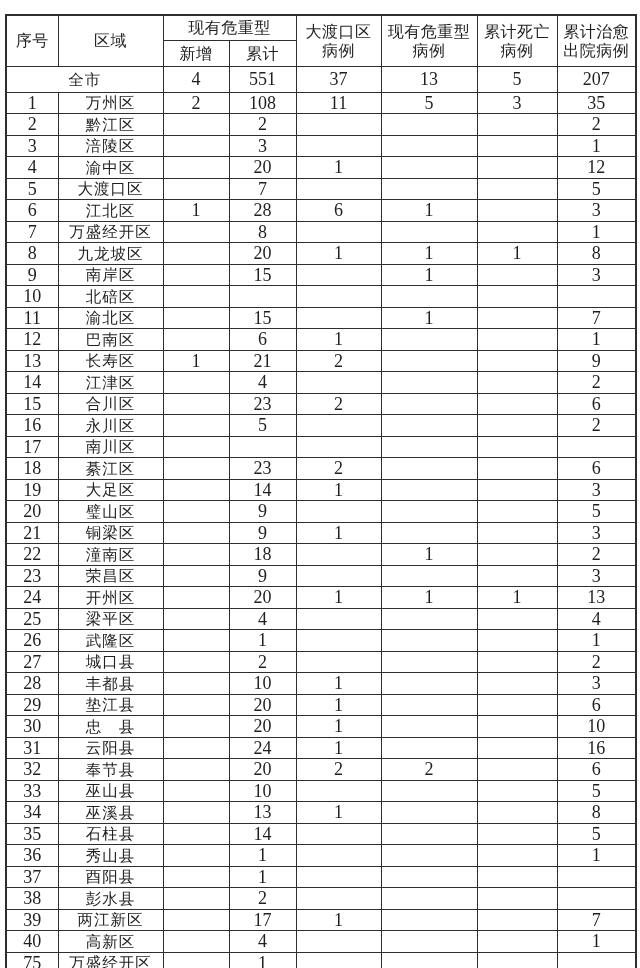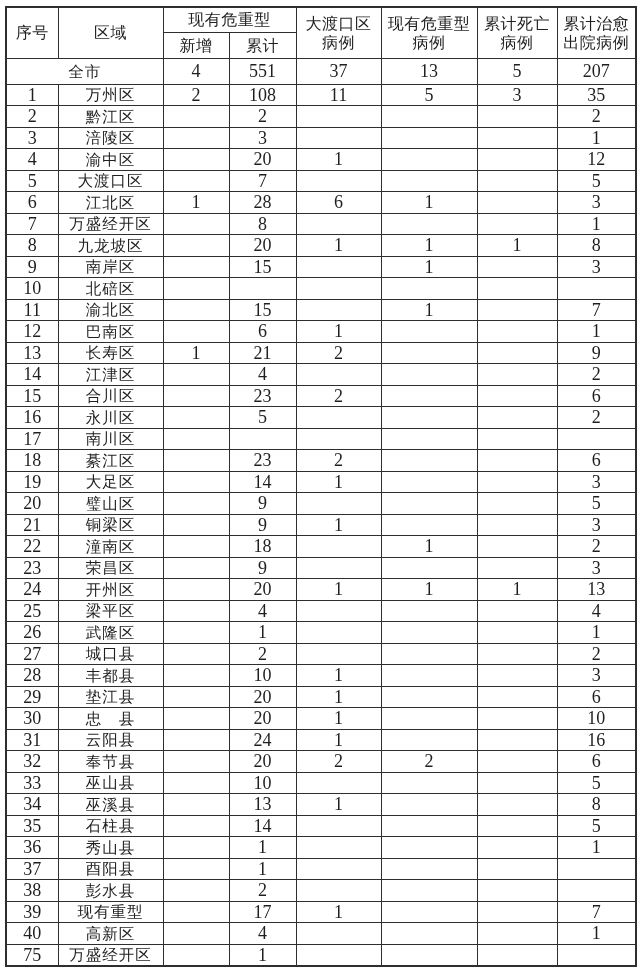--- a/index.html
+++ b/index.html
@@ -9,21 +9,21 @@
     width: 640px;
     height: 968px;
     overflow: hidden;
     font-family: "Liberation Serif", "DejaVu Serif", serif;
     color: #1f1f1f;
   }
   .page {
     box-sizing: border-box;
     width: 640px;
     height: 968px;
-    padding: 6px 5px 0 5px;
+    padding: 14px 5px 0 5px;
   }
   table.stats {
     border-collapse: collapse;
     table-layout: fixed;
     width: 630px;
     border: 2px solid #2e2e2e;
   }
   table.stats th,
   table.stats td {
     border: 1px solid #2e2e2e;
@@ -485,21 +485,21 @@
           <td class="cjk">彭水县</td>
           <td class="num"></td>
           <td class="num">2</td>
           <td class="num"></td>
           <td class="num"></td>
           <td class="num"></td>
           <td class="num"></td>
         </tr>
         <tr>
           <td class="num">39</td>
-          <td class="cjk">现有重型</td>
+          <td class="cjk">两江新区</td>
           <td class="num"></td>
           <td class="num">17</td>
           <td class="num">1</td>
           <td class="num"></td>
           <td class="num"></td>
           <td class="num">7</td>
         </tr>
         <tr>
           <td class="num">40</td>
           <td class="cjk">高新区</td>

